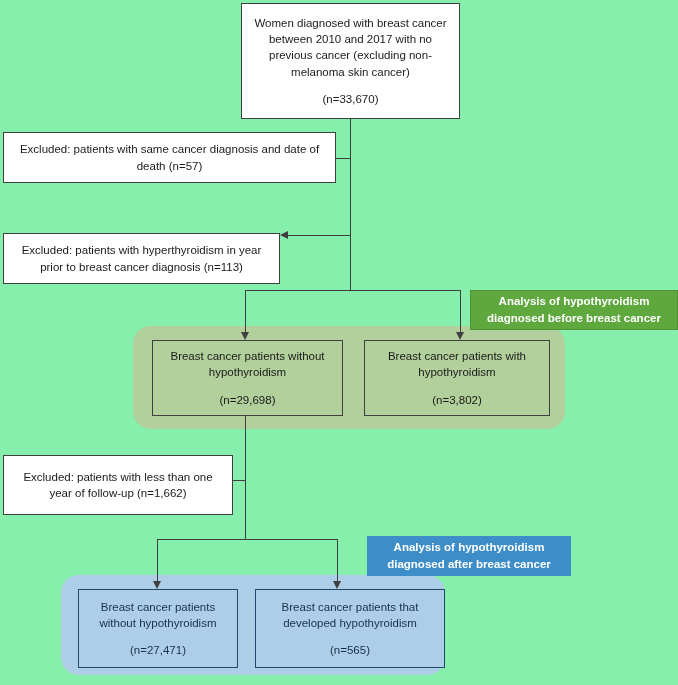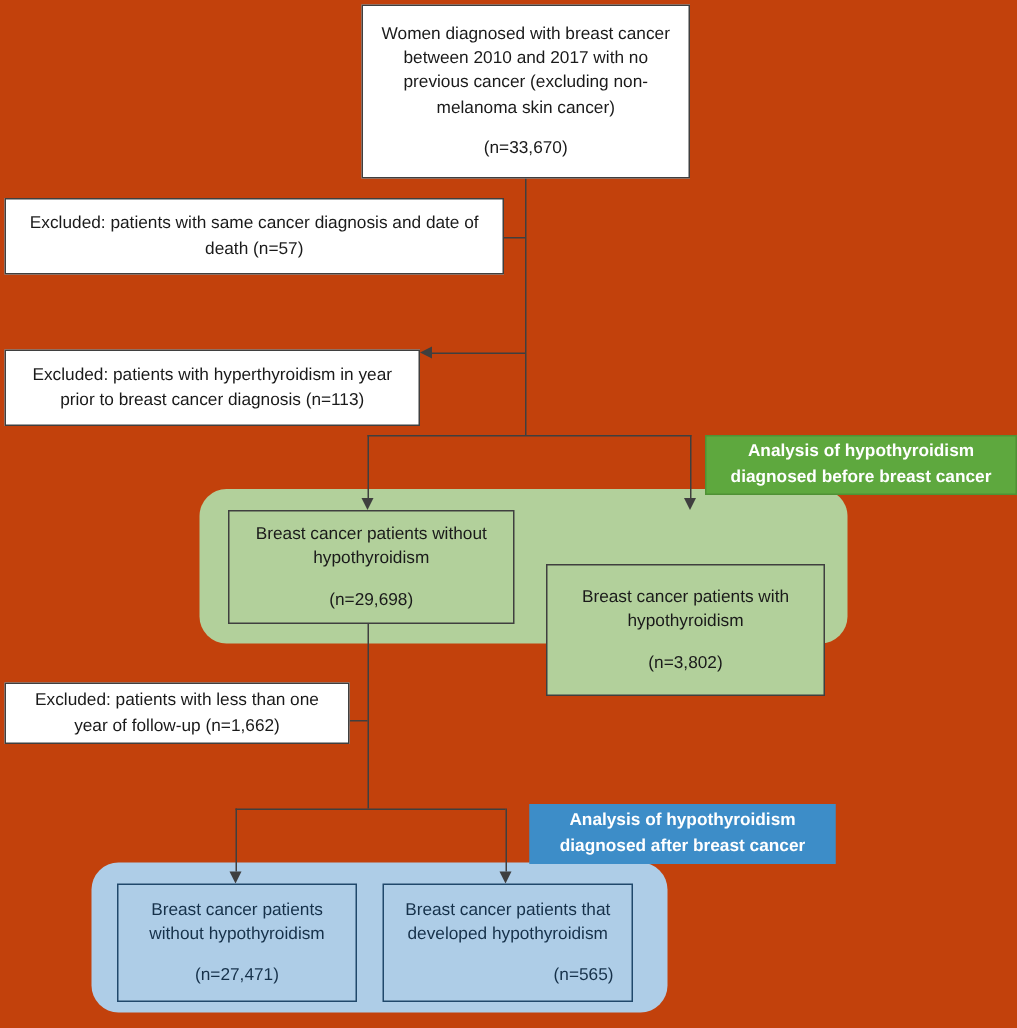--- a/index.html
+++ b/index.html
@@ -7,21 +7,21 @@
     padding: 0;
     background: #ffffff;
   }
   body {
     font-family: "Liberation Sans", sans-serif;
   }
   #canvas {
     position: relative;
     width: 678px;
     height: 685px;
-    background: #c2410c;
+    background: #86efac;
     overflow: hidden;
   }
   .box {
     position: absolute;
     box-sizing: border-box;
     border: 1px solid #3f3f3f;
     background: #ffffff;
     display: flex;
     flex-direction: column;
     align-items: center;
@@ -145,36 +145,36 @@
 
   <div class="label-box green" style="left:470px; top:290px; width:208px; height:40px;">
     <span>Analysis of hypothyroidism diagnosed before breast cancer</span>
   </div>
 
   <div class="inner-box green" style="left:152px; top:340px; width:191px; height:76px;">
     <span class="main-text">Breast cancer patients without hypothyroidism</span>
     <span class="count-text">(n=29,698)</span>
   </div>
 
-  <div class="inner-box green" style="left:364px; top:340px; width:186px; height:88px;margin-top:36px;">
+  <div class="inner-box green" style="left:364px; top:340px; width:186px; height:76px;">
     <span class="main-text">Breast cancer patients with hypothyroidism</span>
     <span class="count-text">(n=3,802)</span>
   </div>
 
-  <div class="box" style="left:3px; top:455px; width:230px; height:41px;">
+  <div class="box" style="left:3px; top:455px; width:230px; height:60px;">
     <span class="main-text">Excluded: patients with less than one year of follow-up (n=1,662)</span>
   </div>
 
-  <div class="label-box blue" style="left:353px; top:536px; width:204px; height:40px;">
+  <div class="label-box blue" style="left:367px; top:536px; width:204px; height:40px;">
     <span>Analysis of hypothyroidism diagnosed after breast cancer</span>
   </div>
 
   <div class="inner-box blue" style="left:78px; top:589px; width:160px; height:79px;">
     <span class="main-text">Breast cancer patients without hypothyroidism</span>
     <span class="count-text">(n=27,471)</span>
   </div>
 
-  <div class="inner-box blue" style="left:255px; top:589px; width:167px; height:79px;align-items:flex-end;">
+  <div class="inner-box blue" style="left:255px; top:589px; width:190px; height:79px;">
     <span class="main-text">Breast cancer patients that developed hypothyroidism</span>
     <span class="count-text">(n=565)</span>
   </div>
 
 </div>
 
 </body></html>

